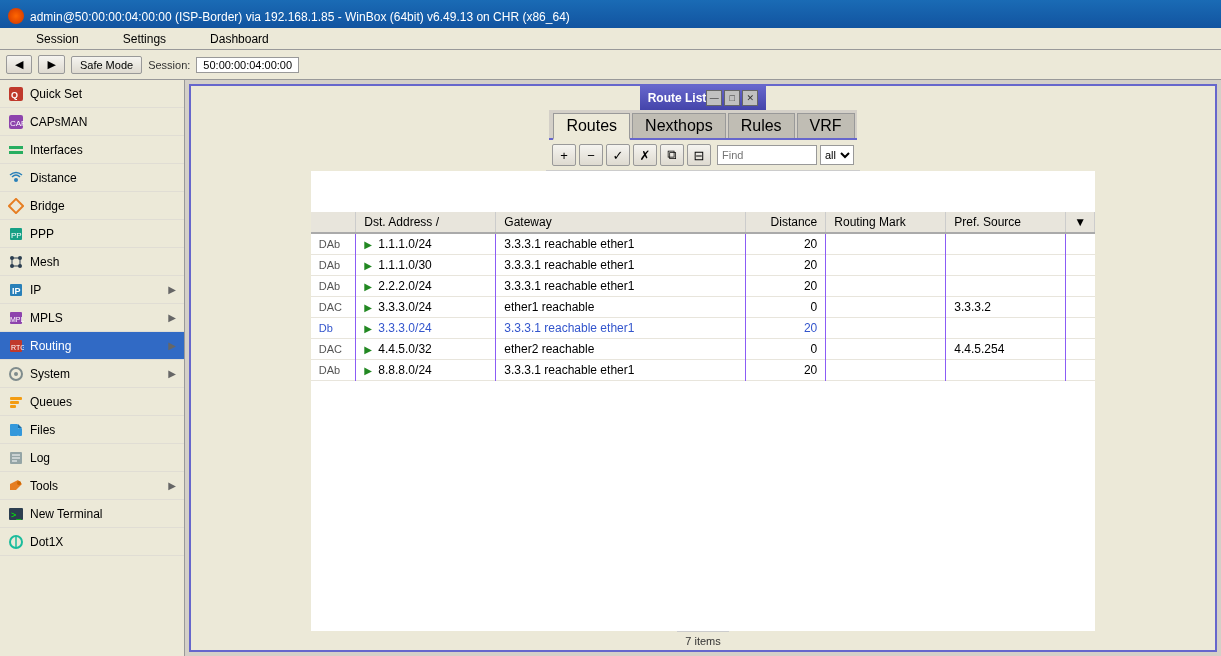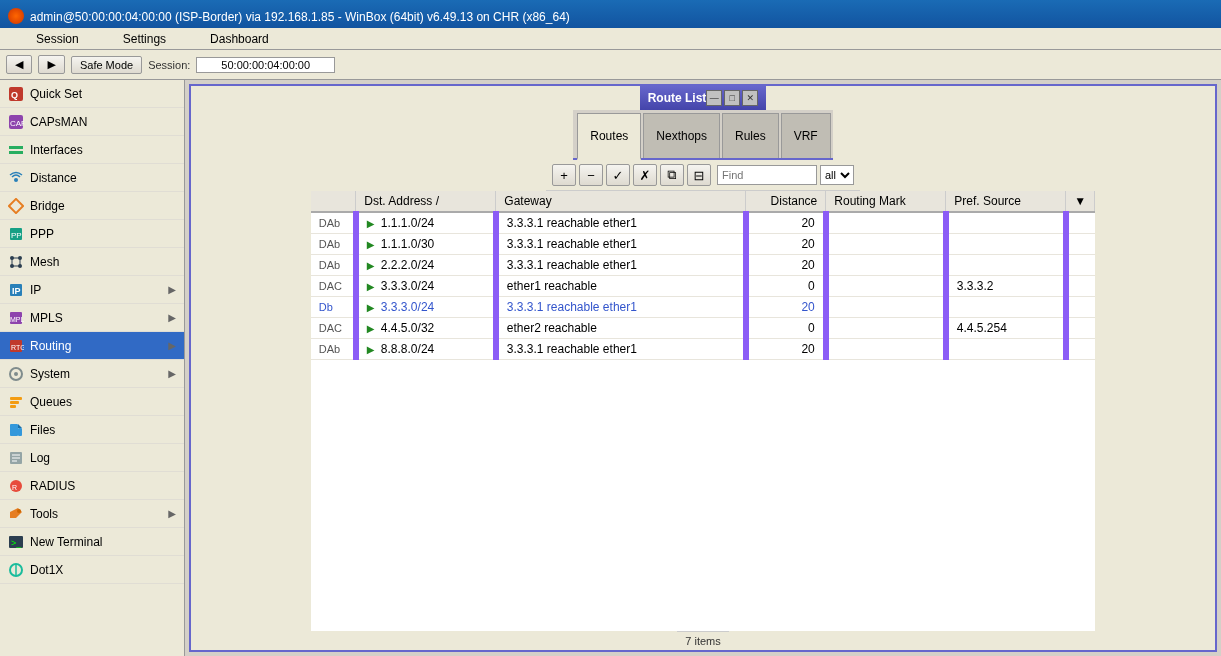--- a/index.html
+++ b/index.html
@@ -43,21 +43,21 @@
       border: 1px solid #999;
       padding: 2px 8px;
       cursor: pointer;
       font-size: 11px;
       border-radius: 2px;
     }
     .session-label { font-size: 11px; color: #333; }
     .session-value {
       background: white;
       border: 1px solid #999;
-      padding: 1px 24px;
+      padding: 1px 6px;
       font-size: 11px;
     }
 
     
     #main {
       display: flex;
       height: calc(656px - 80px);
     }
 
     
@@ -121,27 +121,27 @@
 
     
     #route-tabs {
       display: flex;
       background: #d4d0c8;
       border-bottom: 2px solid #6666cc;
       padding-top: 3px;
       padding-left: 4px;
     }
     .tab {
-      padding: 15px 12px;
+      padding: 3px 12px;
       cursor: pointer;
       background: #c0bdb4;
       border: 1px solid #999;
       border-bottom: none;
       margin-right: 2px;
-      font-size: 12px;
+      font-size: 16px;
     }
     .tab.active {
       background: #ece9d8;
       border-bottom: 2px solid #ece9d8;
       margin-bottom: -2px;
       z-index: 1;
     }
 
     
     #action-toolbar {
@@ -179,36 +179,37 @@
     
     #route-table {
       flex: 1;
       overflow-y: auto;
       background: white;
     }
     table {
       width: 100%;
       border-collapse: collapse;
       font-size: 12px;
+      margin-top: 41px;
     }
     thead tr {
       background: #e8e5dc;
       border-bottom: 2px solid #aaa;
     }
     thead th {
       text-align: left;
       padding: 3px 8px;
       border-right: 1px solid #ccc;
       font-weight: normal;
       white-space: nowrap;
       cursor: pointer;
       user-select: none;
     }
     tbody tr { border-bottom: 1px solid #e8e5dc; }
-    tbody td { padding: 3px 8px; border-right: 6px solid #8b5cf6; }
+    tbody td { padding: 3px 8px; border-right: 1px solid #8b5cf6; }
     tbody td:first-child { color: #555; font-size: 11px; width: 45px; }
     .highlight-row td { color: #3355cc !important; }
     .col-flag { width: 45px; }
     .col-dst { width: 140px; }
     .col-gw { min-width: 250px; }
     .col-dist { width: 80px; text-align: right; }
     .col-rm { width: 120px; }
     .col-ps { width: 120px; }
 
     
@@ -393,29 +394,20 @@
         <svg width="16" height="16">
             <rect x="2" y="2" width="12" height="12" fill="#95a5a6" rx="1"></rect>
             <line x1="4" y1="5" x2="12" y2="5" stroke="white" stroke-width="1"></line>
             <line x1="4" y1="8" x2="12" y2="8" stroke="white" stroke-width="1"></line>
             <line x1="4" y1="11" x2="9" y2="11" stroke="white" stroke-width="1"></line>
           </svg>
       </div>
       <span class="sidebar-label">Log</span>
     </div>
 
-    <div class="sidebar-item">
-      <div class="sidebar-icon">
-        <svg width="16" height="16">
-            <circle cx="8" cy="8" r="6" fill="#e74c3c"></circle>
-            <text x="4" y="12" font-size="7" fill="white">R</text>
-          </svg>
-      </div>
-      <span class="sidebar-label">RADIUS</span>
-    </div>
 
     <div class="sidebar-item">
       <div class="sidebar-icon">
         <svg width="16" height="16">
             <path d="M10 2 L14 6 L8 12 L2 12 L2 6 Z" fill="#e67e22"></path>
             <circle cx="11" cy="5" r="2" fill="#cc6600"></circle>
           </svg>
       </div>
       <span class="sidebar-label">Tools</span>
       <span class="sidebar-arrow">▶</span>

